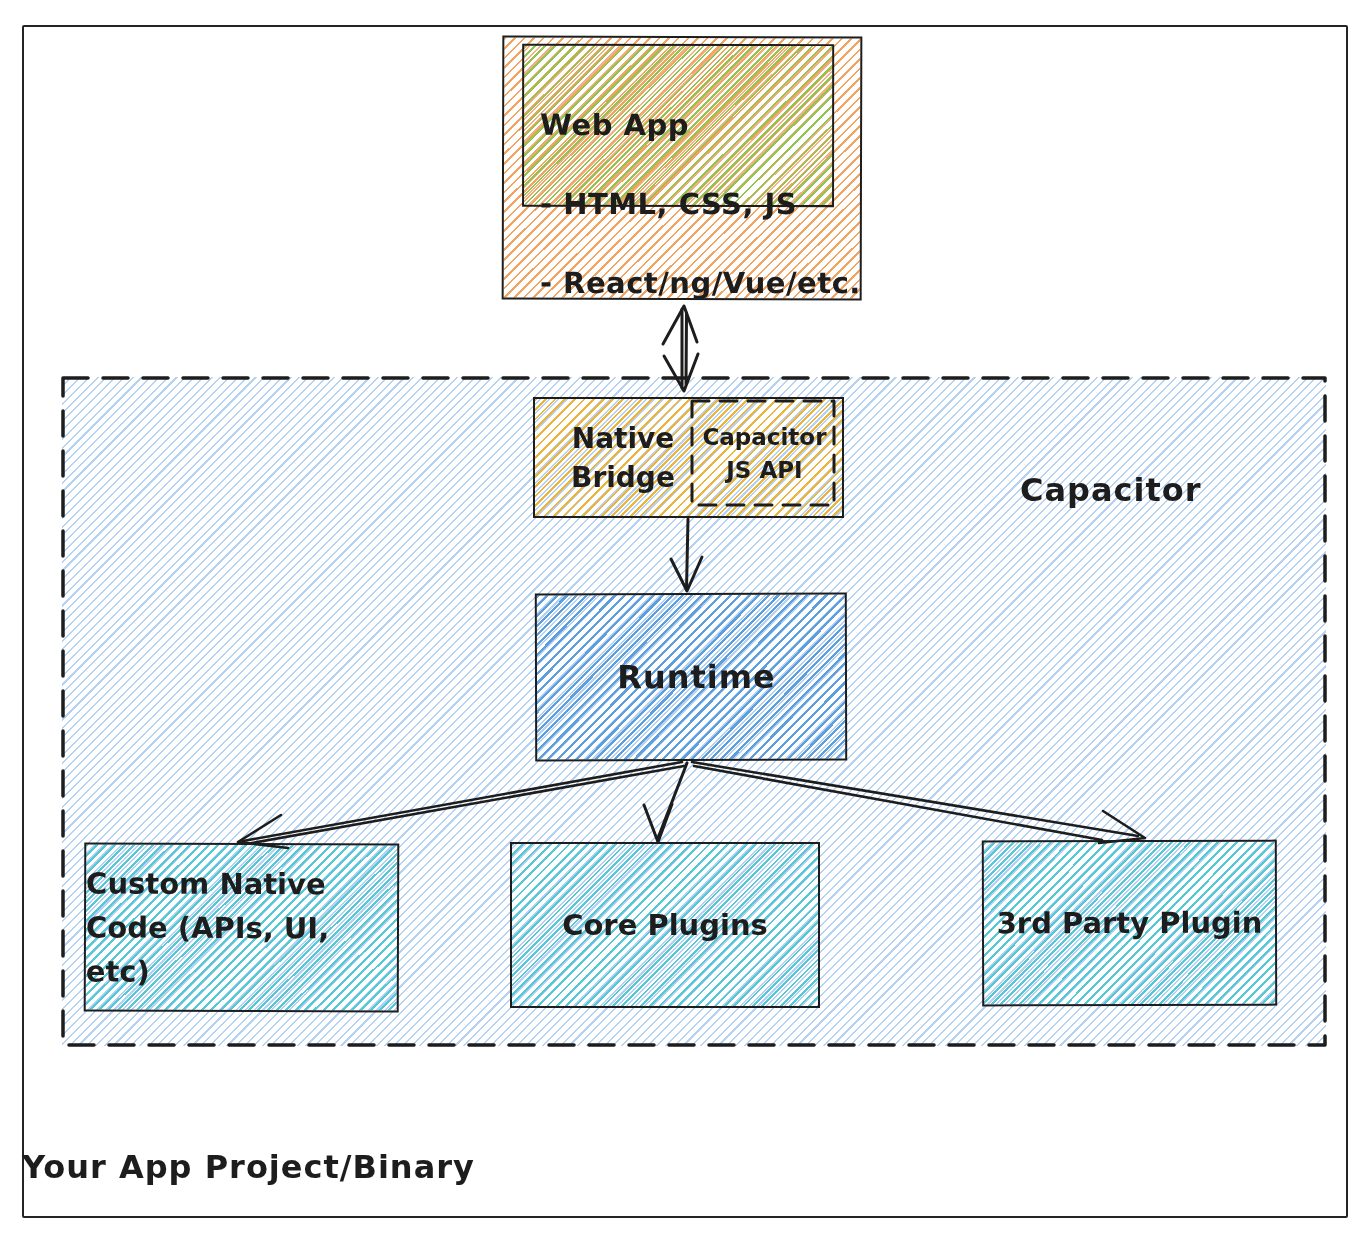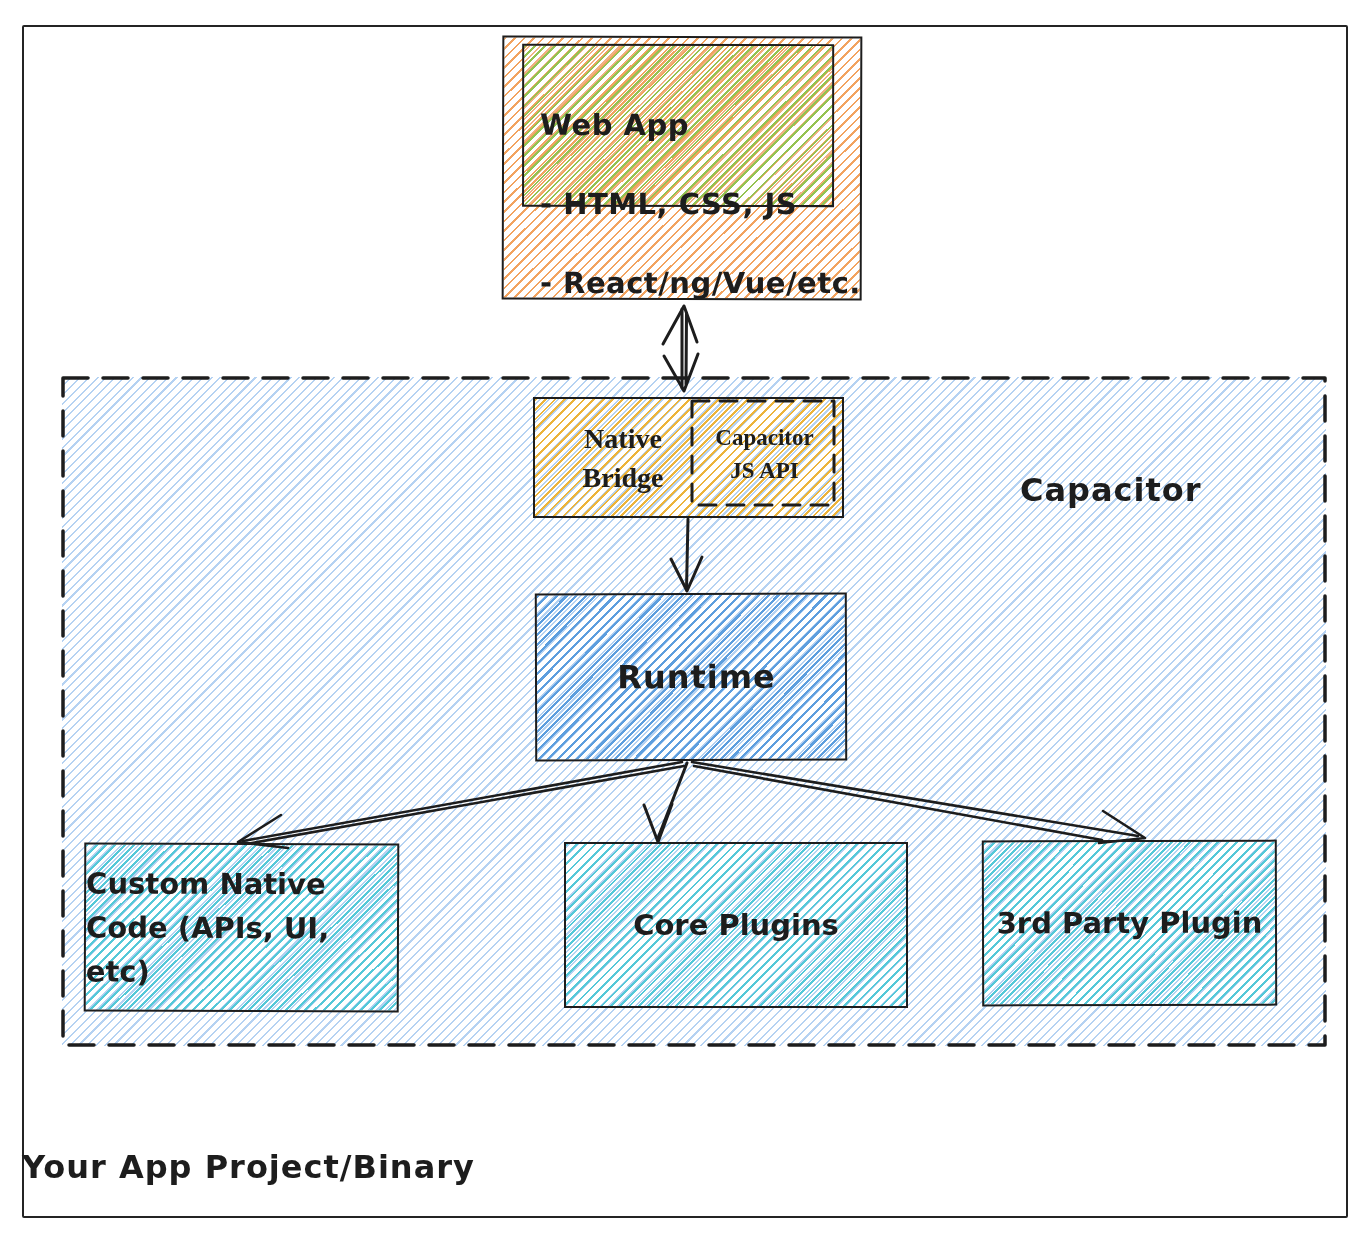--- a/index.html
+++ b/index.html
@@ -19,21 +19,21 @@
   }
   .outer-frame{
     position:absolute;left:22px;top:25px;width:1322px;height:1189px;
     border:2.5px solid #242424;border-radius:2px;z-index:0;
   }
   .box{position:absolute;box-sizing:border-box;border:2.5px solid var(--ink);z-index:2;}
   .hatch-orange{background-image:repeating-linear-gradient(135deg,var(--webview-hatch) 0 1.8px,transparent 1.8px 6.8px);}
   .hatch-green{background-image:
       repeating-linear-gradient(135deg,var(--webapp-hatch) 0 1.8px,transparent 1.8px 7px),
       repeating-linear-gradient(135deg,transparent 0 3px,var(--webapp-hatch2) 3px 4.6px,transparent 4.6px 8px);}
-  .hatch-yellow{background-image:repeating-linear-gradient(135deg,var(--bridge-hatch) 0 1.9px,transparent 1.9px 6.8px);font-family:Liberation Serif, serif;}
+  .hatch-yellow{background-image:repeating-linear-gradient(135deg,var(--bridge-hatch) 0 1.9px,transparent 1.9px 6.8px);}
   .hatch-blue{background-image:repeating-linear-gradient(135deg,var(--runtime-hatch) 0 2.2px,transparent 2.2px 6.8px);padding-left:11px;}
   .hatch-cyan{background-image:repeating-linear-gradient(135deg,var(--plugin-hatch) 0 2.1px,transparent 2.1px 6.6px);}
 
   .capacitor-container{
     position:absolute;left:62px;top:377px;width:1264px;height:669px;z-index:1;
     background-image:repeating-linear-gradient(135deg,var(--container-hatch) 0 1.5px,transparent 1.5px 6.2px);
   }
 
   .webview{left:502px;top:36px;width:360px;height:264px;transform:rotate(0.15deg);}
   .webapp{left:18px;top:6px;width:312px;height:163px;padding:20px 0 0 16px;transform:rotate(-0.1deg);}
@@ -45,21 +45,21 @@
   .native-bridge{left:533px;top:397px;width:311px;height:121px;}
   .nb-label{position:absolute;left:22px;top:50%;transform:translateY(-50%);width:132px;text-align:center;font-size:28px;font-weight:bold;line-height:39px;}
   .js-api-text{position:absolute;left:158px;top:2px;width:143px;height:105px;display:flex;align-items:center;justify-content:center;text-align:center;font-size:23px;font-weight:bold;line-height:33px;padding:17px 8px;box-sizing:border-box;border-radius:26px;}
 
   .runtime{left:535px;top:593px;width:312px;height:168px;display:flex;align-items:center;justify-content:center;transform:rotate(-0.15deg);}
   .runtime-label{font-size:32px;font-weight:bold;letter-spacing:1px;}
 
   .plugin{display:flex;align-items:center;justify-content:center;text-align:center;font-size:29px;font-weight:bold;}
   .plugin-custom{left:84px;top:843px;width:315px;height:169px;justify-content:flex-start;text-align:left;transform:rotate(0.2deg);}
   .plugin-custom .plugin-label{width:262px;line-height:44px;}
-  .plugin-core{left:564px;top:842px;width:344px;height:166px;}
+  .plugin-core{left:510px;top:842px;width:310px;height:166px;}
   .plugin-third{left:982px;top:840px;width:295px;height:166px;transform:rotate(-0.15deg);}
 
   .bottom-label{position:absolute;left:22px;top:1148px;width:1322px;font-size:32px;font-weight:bold;z-index:2;letter-spacing:1px;}
 
   svg.arrows{position:absolute;left:0;top:0;width:1372px;height:1254px;z-index:5;pointer-events:none;}
   svg.arrows path,svg.arrows rect{stroke:var(--ink);fill:none;stroke-linecap:round;stroke-linejoin:round;}
 </style>
 </head>
 <body>
 

